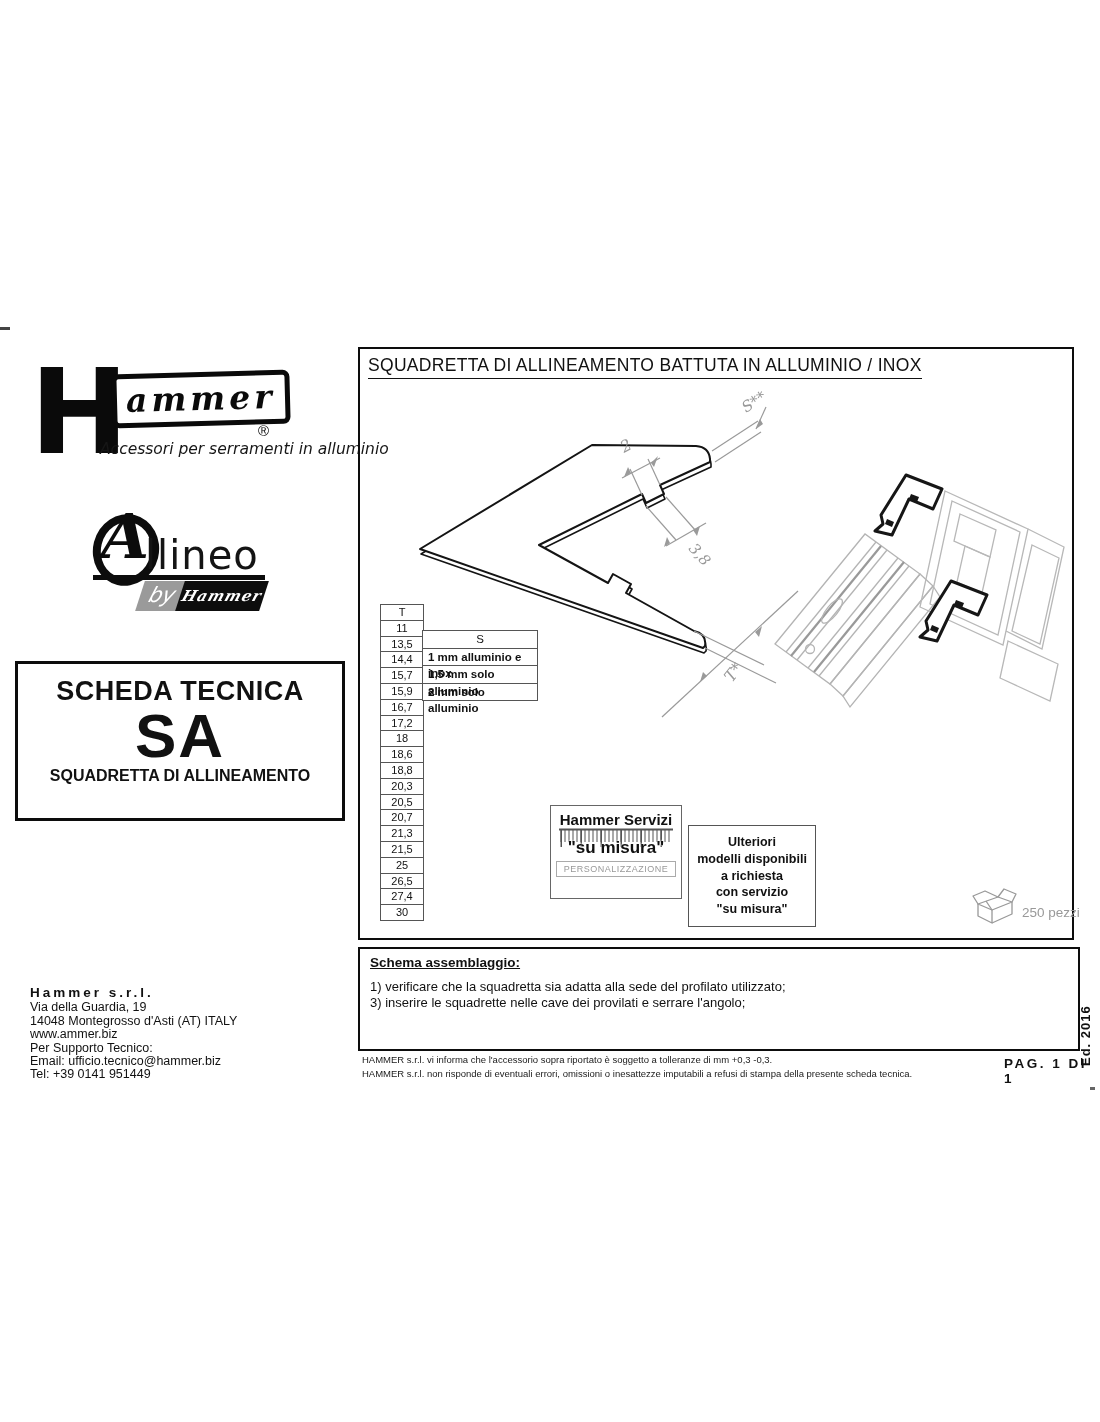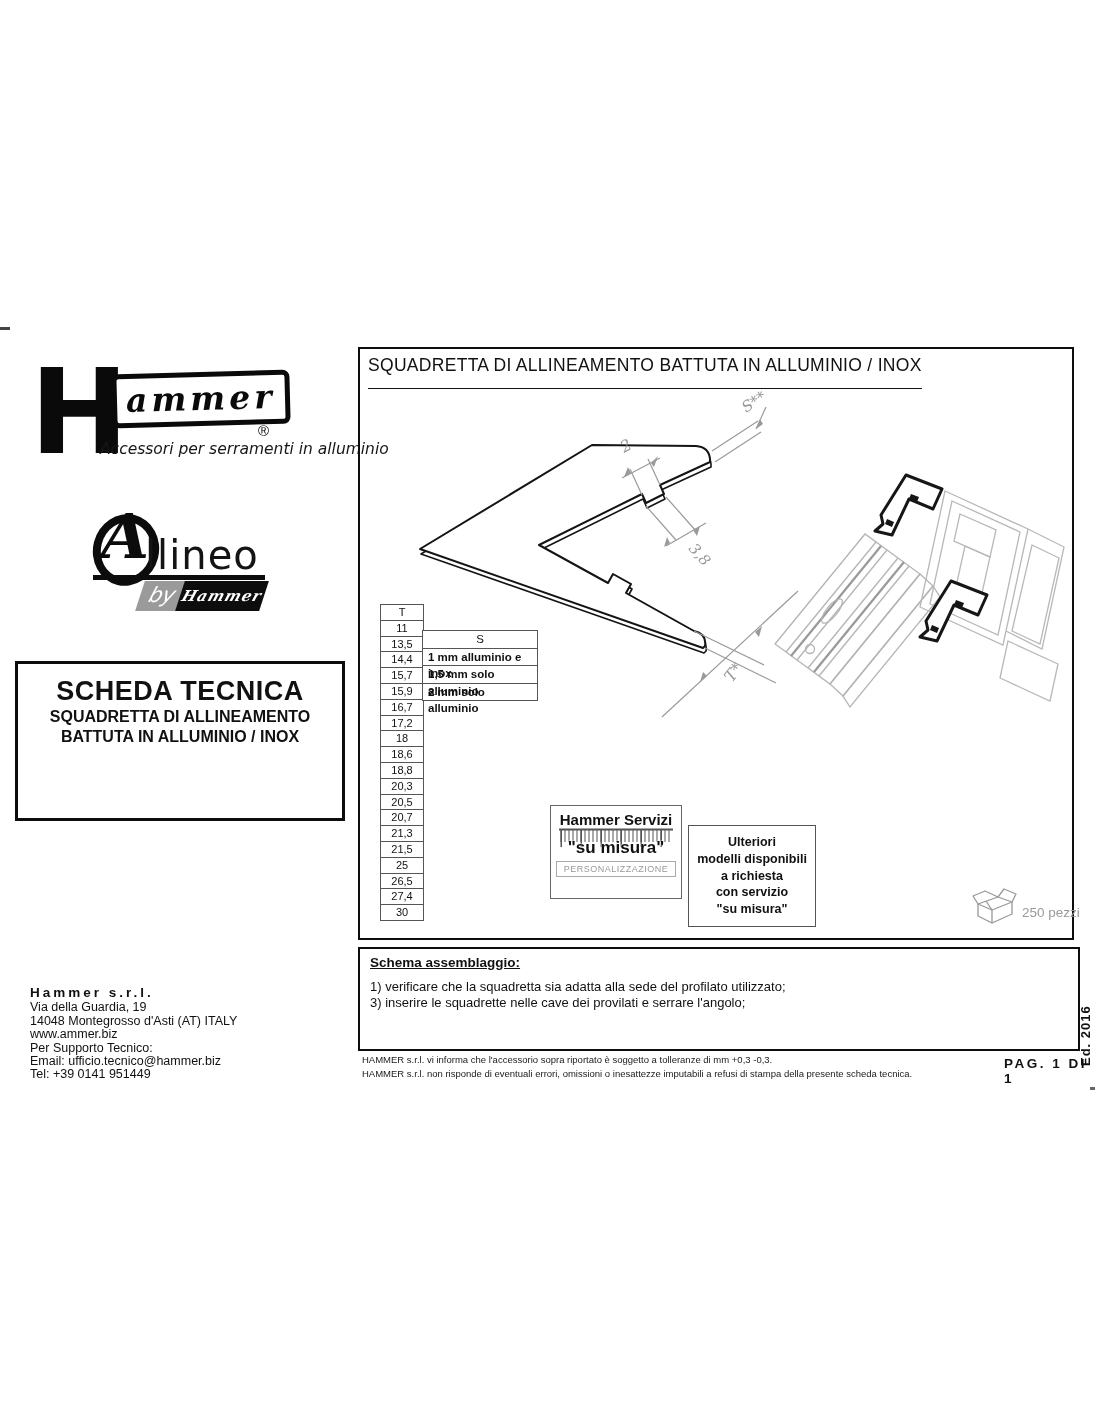--- a/index.html
+++ b/index.html
@@ -44,21 +44,21 @@
   
   .scheda-card{left:15px;top:661px;width:324px;height:154px;border:3px solid #0c0c0c;
                text-align:center;}
   .scheda-heading{margin-top:12px;font-size:27px;font-weight:bold;letter-spacing:.5px;}
   .scheda-code{font-size:62px;font-weight:bold;line-height:.95;letter-spacing:2px;}
   .scheda-sub{font-size:16px;font-weight:bold;line-height:1.22;}
 
   
   .main-panel{left:358px;top:347px;width:712px;height:589px;border:2px solid #0d0d0d;}
   .panel-title{left:8px;top:6px;font-size:17.5px;letter-spacing:.3px;
-               border-bottom:1.5px solid #111;padding-bottom:12px;white-space:nowrap;}
+               border-bottom:1.5px solid #111;padding-bottom:2px;white-space:nowrap;}
   .drawing-svg{left:0;top:0;}
 
   
   .t-table{left:20px;top:256px;width:44px;font-size:11px;text-align:center;}
   .t-cell{height:14.8px;line-height:14.8px;border:1px solid #555;background:#fff;margin-top:-1px;}
   .t-head{font-weight:normal;}
   .s-table{left:62px;top:281px;width:116px;font-size:11.5px;background:#fff;}
   .s-head{height:16.5px;line-height:16.5px;text-align:center;border:1px solid #555;}
   .s-cell{height:16.5px;line-height:16.5px;padding-left:5px;border:1px solid #555;margin-top:-1px;font-weight:bold;}
 
@@ -117,22 +117,22 @@
     <div class="abs allineo-word">llineo</div>
     <div class="abs allineo-bar"></div>
     <div class="abs allineo-byrow">
       <div class="allineo-by">by</div>
       <div class="allineo-byhammer">Hammer</div>
     </div>
   </div>
 
   <div class="abs scheda-card">
     <div class="scheda-heading">SCHEDA TECNICA</div>
+    <div class="scheda-code">SA</div>
     <div class="scheda-sub">SQUADRETTA DI ALLINEAMENTO</div>
-    <div class="scheda-sub">BATTUTA IN ALLUMINIO / INOX</div>
   </div>
 
   <div class="abs main-panel">
 
     <svg class="abs drawing-svg" width="712" height="589" viewBox="0 0 712 589">
 
       <g>
         <path transform="translate(1,5)" fill="#ffffff" stroke="#141414" stroke-width="1.6" stroke-linejoin="round" d="M 60 200 L 232 96 L 336 97 Q 349 98 350 110 L 350 113 L 300 136 l 4 9 l -18 9 l -4 -9 L 179 196 L 248 234 l 5 -9 l 18 10 l -5 9 L 334 282 Q 347 285 345 297 L 343 299 Z"></path>
         <path fill="#ffffff" stroke="#141414" stroke-width="2" stroke-linejoin="round" d="M 60 200 L 232 96 L 336 97 Q 349 98 350 110 L 350 113 L 300 136 l 4 9 l -18 9 l -4 -9 L 179 196 L 248 234 l 5 -9 l 18 10 l -5 9 L 334 282 Q 347 285 345 297 L 343 299 Z"></path>
       </g>

